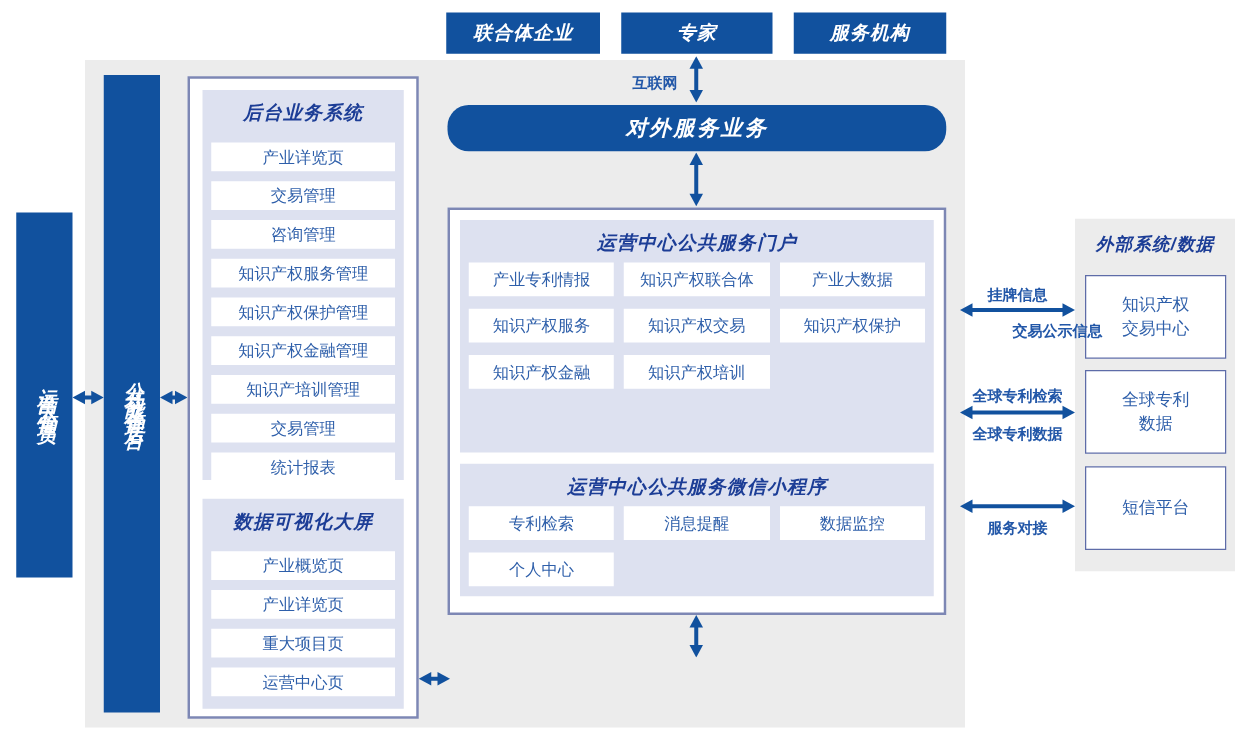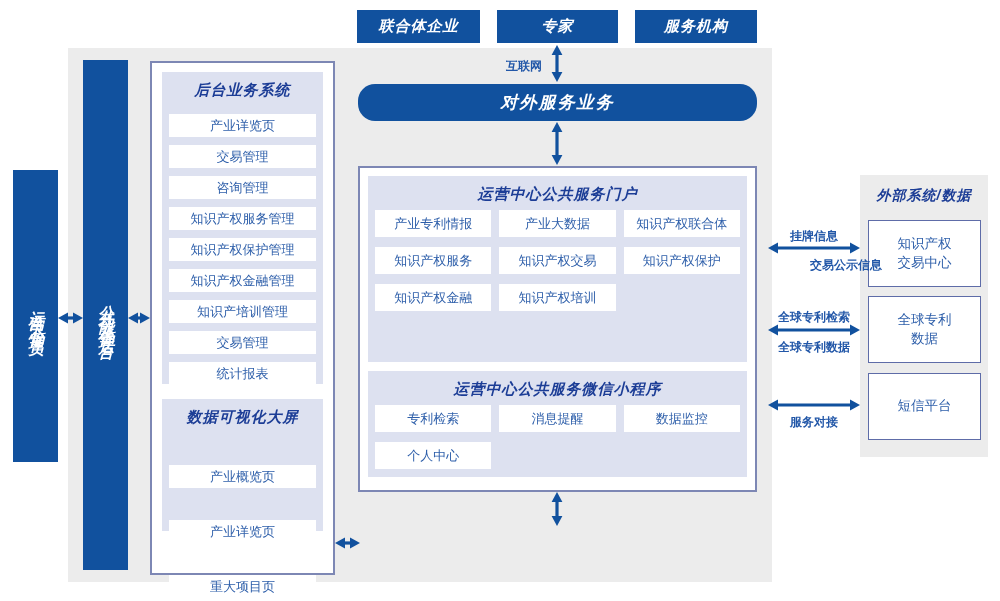--- a/index.html
+++ b/index.html
@@ -107,36 +107,36 @@
     <div class="item-row">交易管理</div>
     <div class="item-row">咨询管理</div>
     <div class="item-row">知识产权服务管理</div>
     <div class="item-row">知识产权保护管理</div>
     <div class="item-row">知识产权金融管理</div>
     <div class="item-row">知识产培训管理</div>
     <div class="item-row">交易管理</div>
     <div class="item-row">统计报表</div>
   </div>
 
-  <div class="abs panel" style="left:162px; top:399px; width:161px; height:132px;gap:24px;">
+  <div class="abs panel" style="left:162px; top:399px; width:161px; height:168px;">
     <div class="panel-title">数据可视化大屏</div>
     <div class="item-row">产业概览页</div>
     <div class="item-row">产业详览页</div>
     <div class="item-row">重大项目页</div>
     <div class="item-row">运营中心页</div>
   </div>
 
   <div class="abs outer-box" style="left:358px; top:166px; width:399px; height:326px;"></div>
 
   <div class="abs panel" style="left:368px; top:176px; width:379px; height:186px;">
     <div class="panel-title">运营中心公共服务门户</div>
     <div class="cell-grid">
       <div class="cell">产业专利情报</div>
+      <div class="cell">知识产权联合体</div>
       <div class="cell">产业大数据</div>
-      <div class="cell">知识产权联合体</div>
       <div class="cell">知识产权服务</div>
       <div class="cell">知识产权交易</div>
       <div class="cell">知识产权保护</div>
       <div class="cell">知识产权金融</div>
       <div class="cell">知识产权培训</div>
     </div>
   </div>
 
   <div class="abs panel" style="left:368px; top:371px; width:379px; height:106px;">
     <div class="panel-title">运营中心公共服务微信小程序</div>

